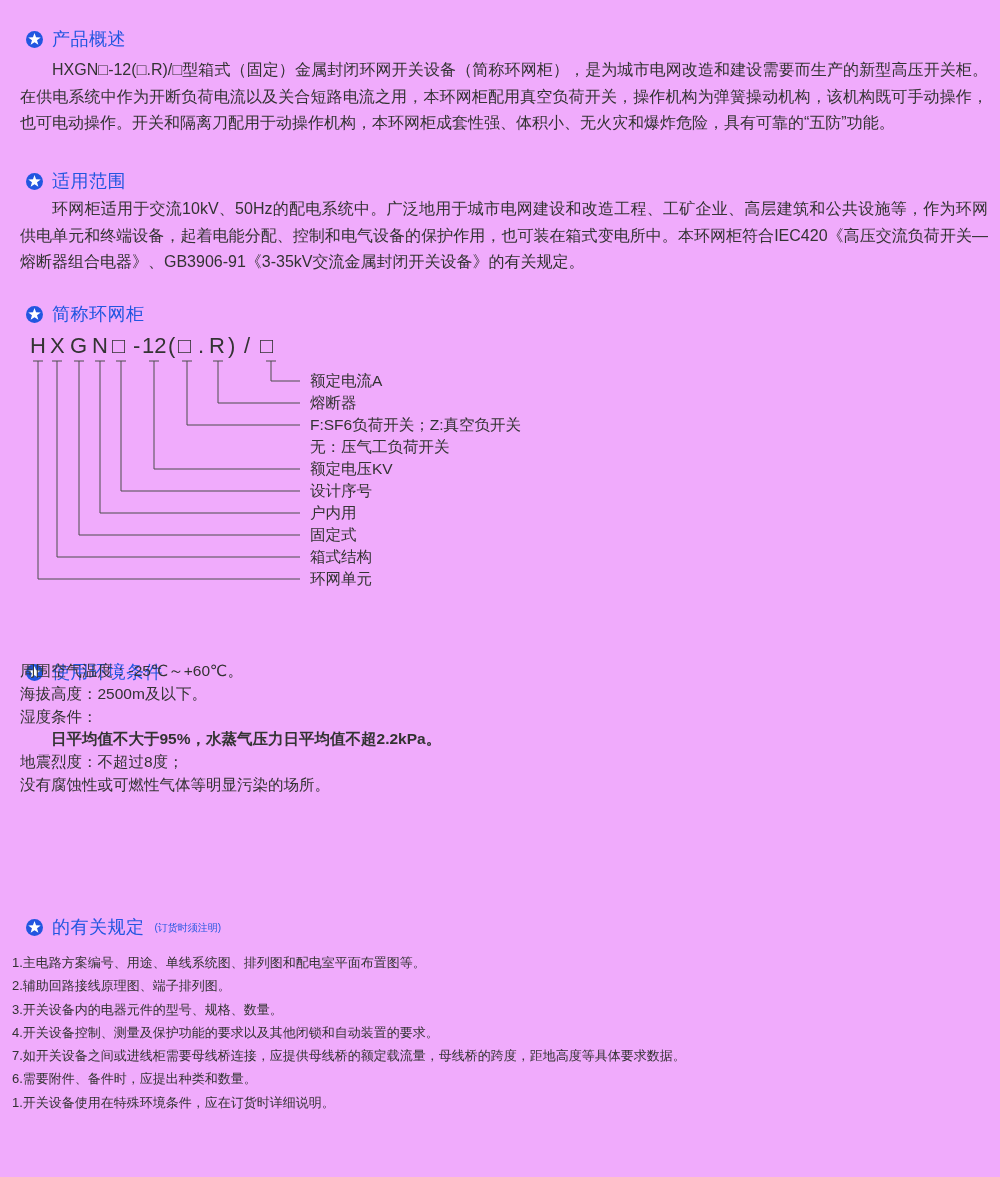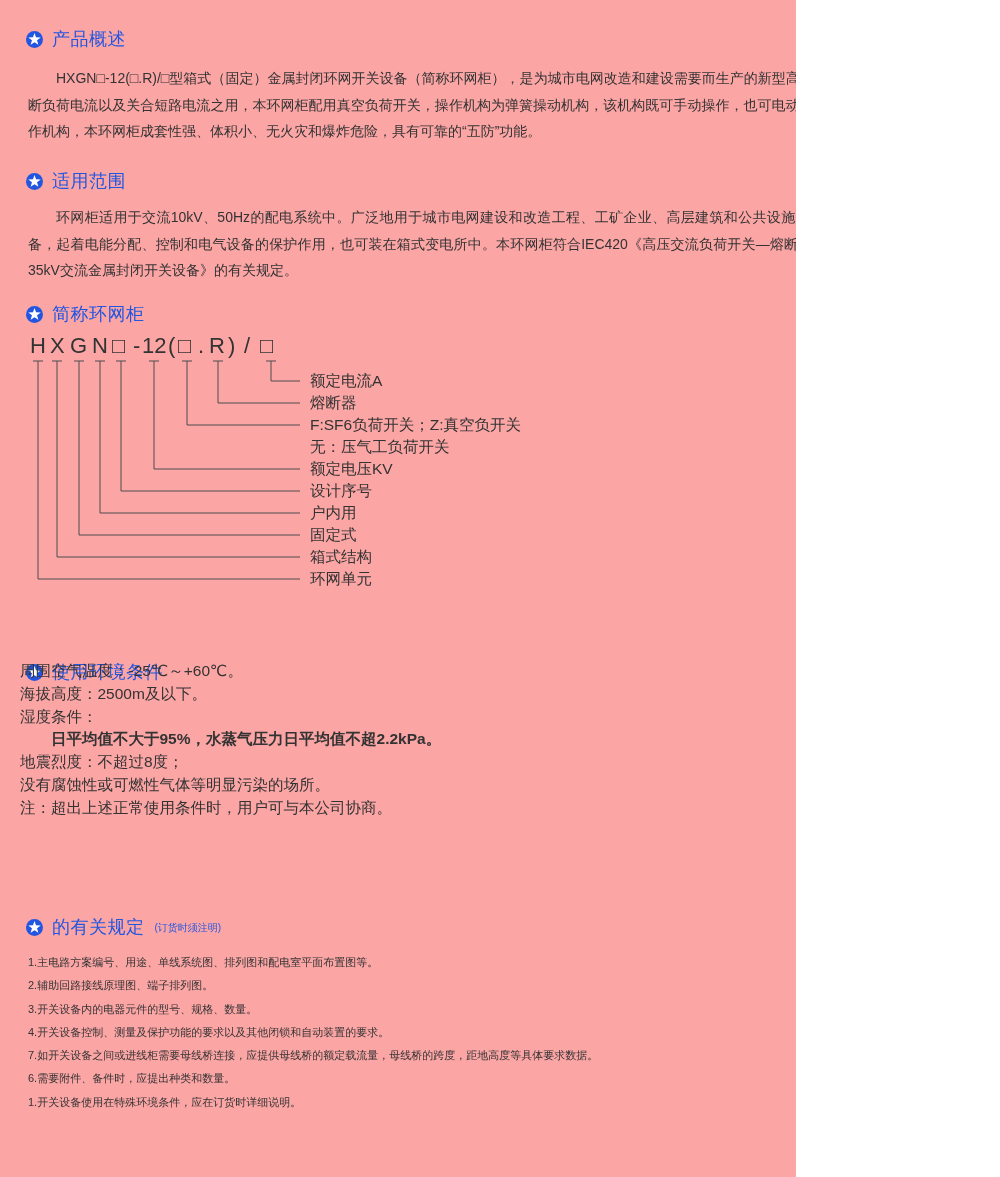--- a/index.html
+++ b/index.html
@@ -1,32 +1,32 @@
 <!DOCTYPE html>
 <html style="--accent: #2256e0; --ink: #333333;"><head>
 <meta charset="utf-8">
 <style>
   :root{ --accent:#2256e0; --ink:#333333; }
   html,body{margin:0;padding:0;background:#ffffff;}
   .page{
-    position:relative;width:796px;height:1177px;background:#fca5a5;overflow:hidden;
+    position:relative;width:1000px;height:1177px;background:#f0abfc;overflow:hidden;
     font-family:"Liberation Sans","DejaVu Sans",sans-serif;color:var(--ink);
   }
   .sec-header{position:absolute;left:26px;display:flex;align-items:center;gap:9px;}
   .sec-title{color:var(--accent);font-size:18px;letter-spacing:.5px;}
   .sec-sub{color:var(--accent);font-size:10px;margin-left:1px;padding-top:2px;}
   .star{flex:0 0 auto;display:block;}
   .star circle{fill:var(--accent);}
   .para{
-    position:absolute;left:20px;width:968px;margin:8px;
-    font-size:14px;line-height:26.6px;text-align:justify;text-indent:2em;color:var(--ink);
+    position:absolute;left:20px;width:968px;margin:0;
+    font-size:16px;line-height:26.6px;text-align:justify;text-indent:2em;color:var(--ink);
   }
   .env{position:absolute;left:20px;top:660px;font-size:15.5px;line-height:22.8px;}
   .env div.indent{padding-left:2em;font-weight:bold;}
-  .order-list{position:absolute;left:28px;top:951px;font-size:11px;line-height:23.3px;}
+  .order-list{position:absolute;left:12px;top:951px;font-size:13px;line-height:23.3px;}
   .model-svg{position:absolute;left:30px;top:333px;}
   .model-svg text{font-family:"Liberation Sans","DejaVu Sans",sans-serif;fill:var(--ink);}
   .mchar{font-size:22px;}
   .mlabel{font-size:15.5px;}
   .mline{stroke:#4d4d4d;stroke-width:1;fill:none;}
 </style>
 </head>
 <body>
 
 <div class="page">
@@ -109,21 +109,20 @@
     </svg>
     <span class="sec-title">使用环境条件</span>
   </div>
   <div class="env">
     <div>周围空气温度：-25℃～+60℃。</div>
     <div>海拔高度：2500m及以下。</div>
     <div>湿度条件：</div>
     <div class="indent">日平均值不大于95%，水蒸气压力日平均值不超2.2kPa。</div>
     <div>地震烈度：不超过8度；</div>
     <div>没有腐蚀性或可燃性气体等明显污染的场所。</div>
-    <div>注：超出上述正常使用条件时，用户可与本公司协商。</div>
   </div>
 
   <div class="sec-header" style="top:915px">
     <svg class="star" width="17" height="17" viewBox="0 0 16 16">
       <circle cx="8" cy="8" r="8"></circle>
       <polygon points="8,1.8 9.47,5.98 13.9,6.08 10.38,8.77 11.64,13.02 8,10.5 4.36,13.02 5.62,8.77 2.1,6.08 6.53,5.98" fill="#ffffff"></polygon>
     </svg>
     <span class="sec-title">的有关规定</span>
     <span class="sec-sub">(订货时须注明)</span>
   </div>

